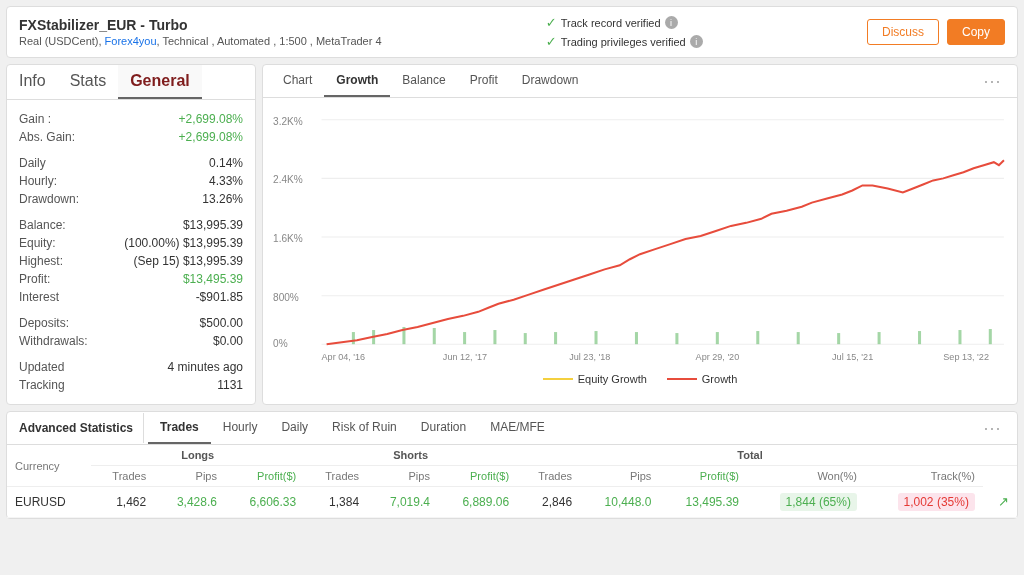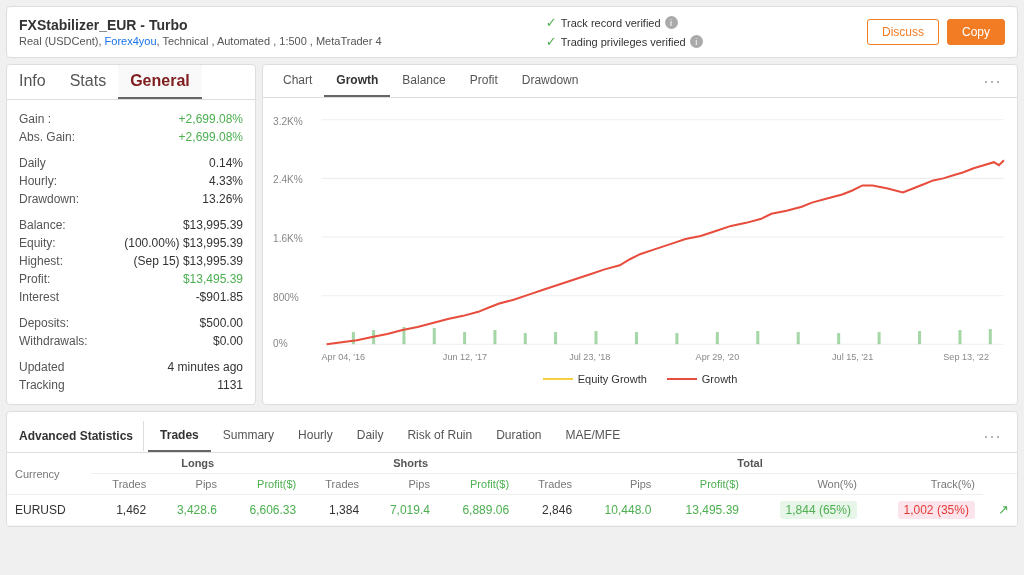--- a/index.html
+++ b/index.html
@@ -46,21 +46,21 @@
     
     .chart-svg { width: 100%; height: 260px; }
     .chart-legend { display: flex; gap: 20px; justify-content: center; padding: 4px 0; font-size: 11px; }
     .legend-item { display: flex; align-items: center; gap: 5px; }
     .legend-line { width: 30px; height: 2px; }
     .legend-line.yellow { background: #f4d03f; }
     .legend-line.red { background: #e74c3c; }
 
     
     .bottom-panel { background: #fff; border: 1px solid #ddd; border-radius: 4px; }
-    .bottom-tabs-row { display: flex; align-items: center; border-bottom: 1px solid #ddd; padding: 0 8px; margin-top: 8px; }
+    .bottom-tabs-row { display: flex; align-items: center; border-bottom: 1px solid #ddd; padding: 0 8px; }
     .bottom-section-label { font-size: 12px; font-weight: bold; color: #333; padding: 8px 10px 8px 4px; border-right: 1px solid #ddd; margin-right: 4px; }
     .bottom-tab { padding: 8px 12px; font-size: 12px; cursor: pointer; color: #555; border-bottom: 2px solid transparent; }
     .bottom-tab.active { color: #333; border-bottom: 2px solid #666; font-weight: bold; }
     .bottom-more { margin-left: auto; color: #aaa; font-size: 18px; cursor: pointer; padding: 4px 8px; }
 
     
     .stats-table { width: 100%; border-collapse: collapse; }
     .stats-table th { font-size: 11px; color: #777; font-weight: normal; text-align: right; padding: 4px 8px; border-bottom: 1px solid #eee; }
     .stats-table th.left { text-align: left; }
     .stats-table th.center-header { text-align: center; color: #555; font-weight: bold; }
@@ -238,21 +238,20 @@
           </div>
         </div>
       </div>
     </div>
   </div>
 
   <div class="bottom-panel">
     <div class="bottom-tabs-row">
       <div class="bottom-section-label">Advanced Statistics</div>
       <div class="bottom-tab active">Trades</div>
-      <div class="bottom-tab">Summary</div>
       <div class="bottom-tab">Hourly</div>
       <div class="bottom-tab">Daily</div>
       <div class="bottom-tab">Risk of Ruin</div>
       <div class="bottom-tab">Duration</div>
       <div class="bottom-tab">MAE/MFE</div>
       <div class="bottom-more">···</div>
     </div>
     <table class="stats-table">
       <thead>
         <tr>

